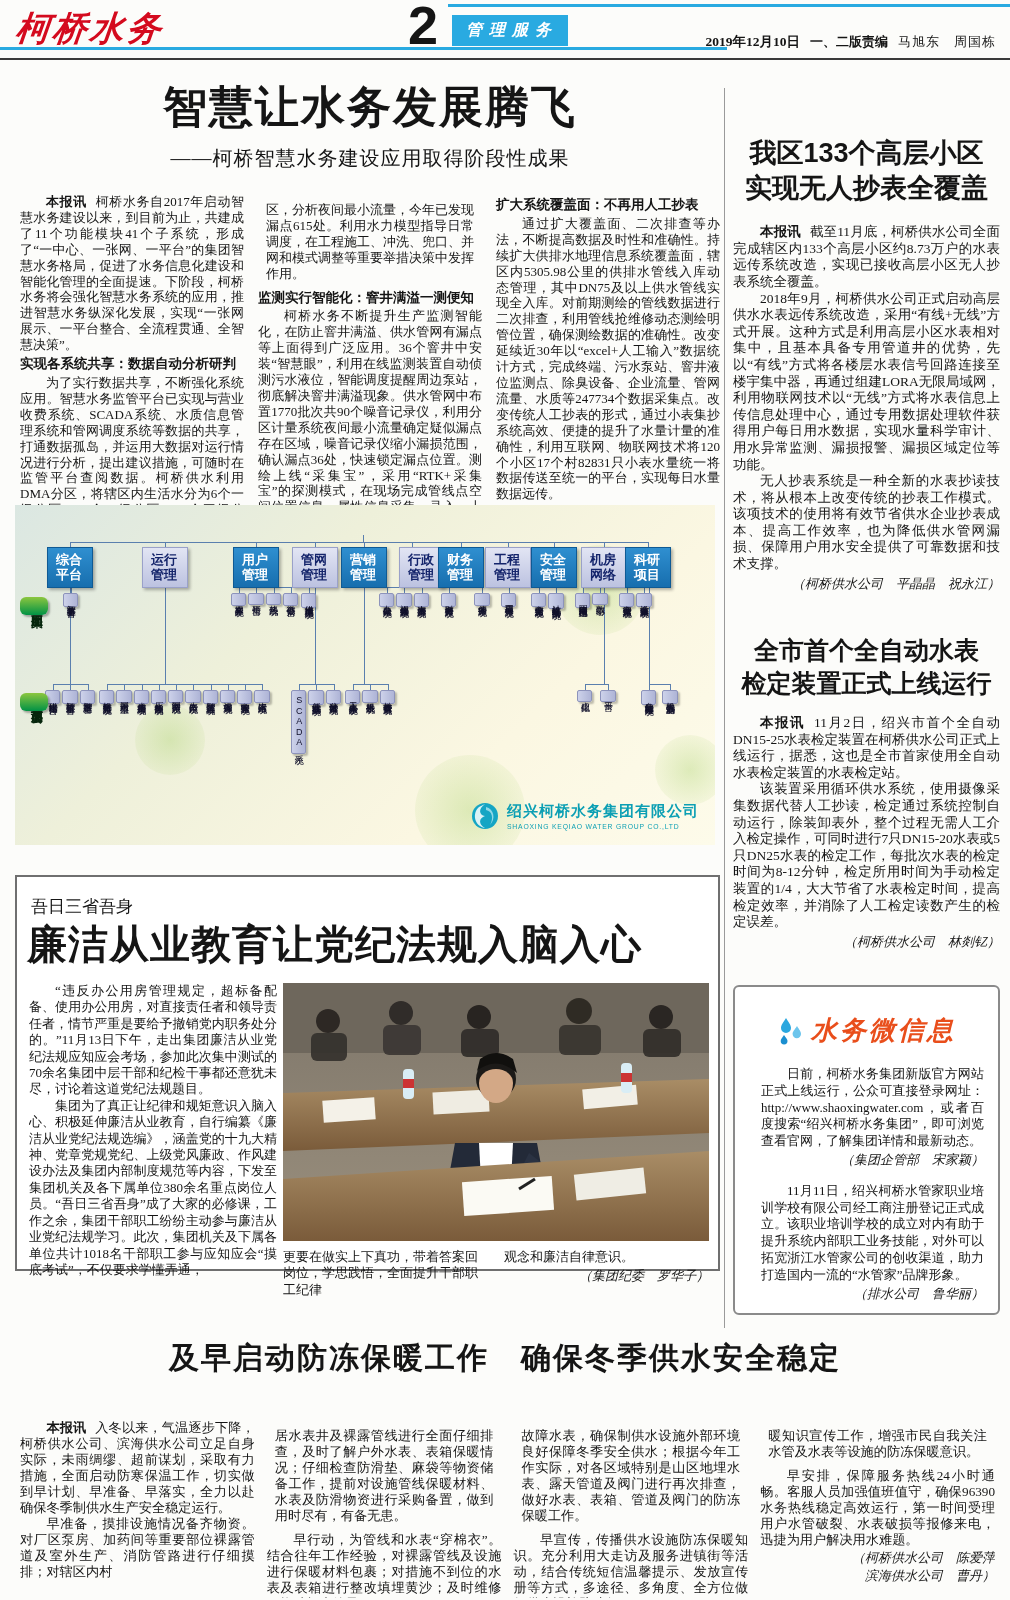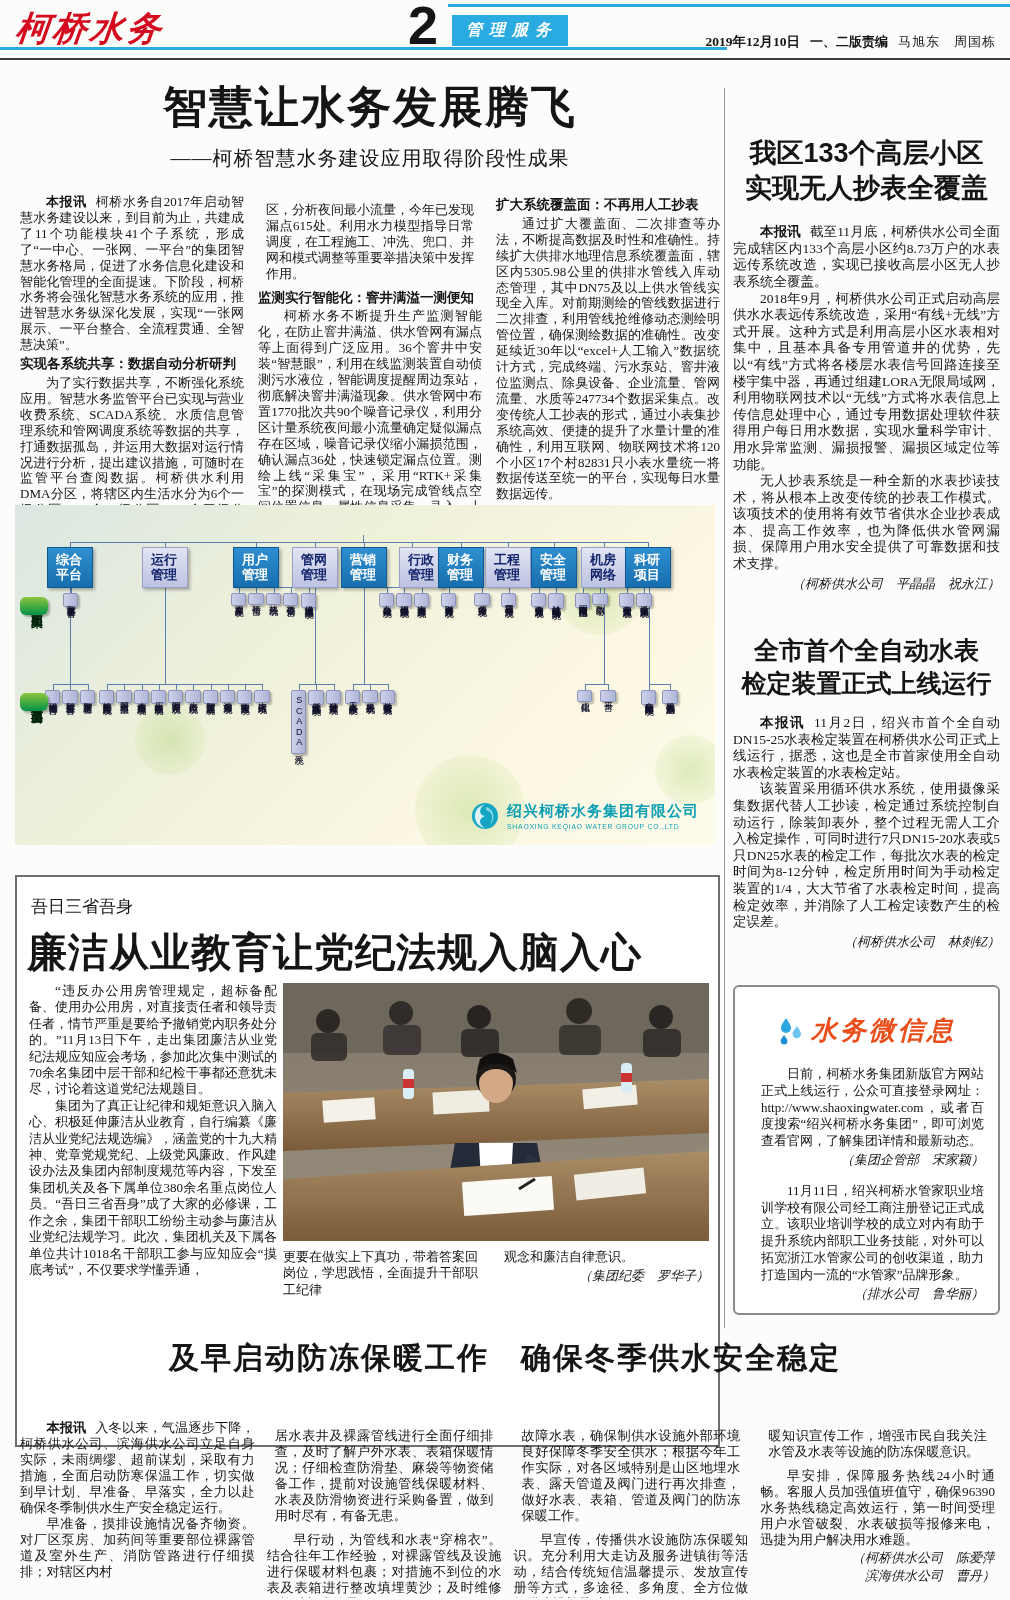--- a/index.html
+++ b/index.html
@@ -59,24 +59,24 @@
         line-height:1.25;padding:4px 1px;background:linear-gradient(90deg,#cdd2ea,#aeb4d6);
         border:1px solid #8d93bb;border-radius:2px;box-shadow:2px 2px 2px rgba(0,0,0,.25);color:#10102a;}
   .layer-label{position:absolute;left:5px;width:22px;writing-mode:vertical-rl;text-orientation:upright;
         font-size:12px;font-weight:bold;color:#06260d;padding:9px 3px;border-radius:6px;
         background:linear-gradient(#8cc63f,#009245);box-shadow:2px 2px 2px rgba(0,0,0,.3);z-index:3;}
   .conn{position:absolute;background:#5a7fae;z-index:1;}
   .dg-logo{position:absolute;right:16px;bottom:14px;display:flex;align-items:center;gap:7px;}
   .dg-logo-name{font-size:15px;font-weight:bold;color:#0c9fb4;letter-spacing:1px;}
   .dg-logo-en{font-size:6.8px;color:#0c9fb4;letter-spacing:.8px;margin-top:2px;}
   
-  .boxed{position:absolute;left:15px;top:875px;width:705px;height:572px;border:2px solid #6f6f6f;
+  .boxed{position:absolute;left:15px;top:875px;width:705px;height:396px;border:2px solid #6f6f6f;
          box-sizing:border-box;background:#fff;}
   .kicker{position:absolute;left:14px;top:18px;font-size:17px;margin:0;}
-  .boxed-title{position:absolute;left:10px;top:48px;width:680px;font-family:"Liberation Sans",sans-serif;
+  .boxed-title{position:absolute;left:10px;top:40px;width:680px;font-family:"Liberation Sans",sans-serif;
                font-weight:900;font-size:40px;letter-spacing:1px;margin:0;}
   .boxed-col1{position:absolute;left:12px;top:106px;width:248px;height:332px;overflow:hidden;
               font-size:13px;line-height:16.4px;}
   .photo{position:absolute;left:266px;top:106px;width:426px;height:258px;overflow:hidden;background:#8a8174;}
   .cap-row{position:absolute;left:266px;top:372px;width:426px;display:flex;gap:16px;
            font-size:13px;line-height:16.4px;}
   .cap-row .capcol{width:205px;}
   
   .wechat{position:absolute;left:733px;top:985px;width:267px;height:330px;border:2px solid #8a8a8a;
           border-radius:6px;box-sizing:border-box;background:#fff;}

